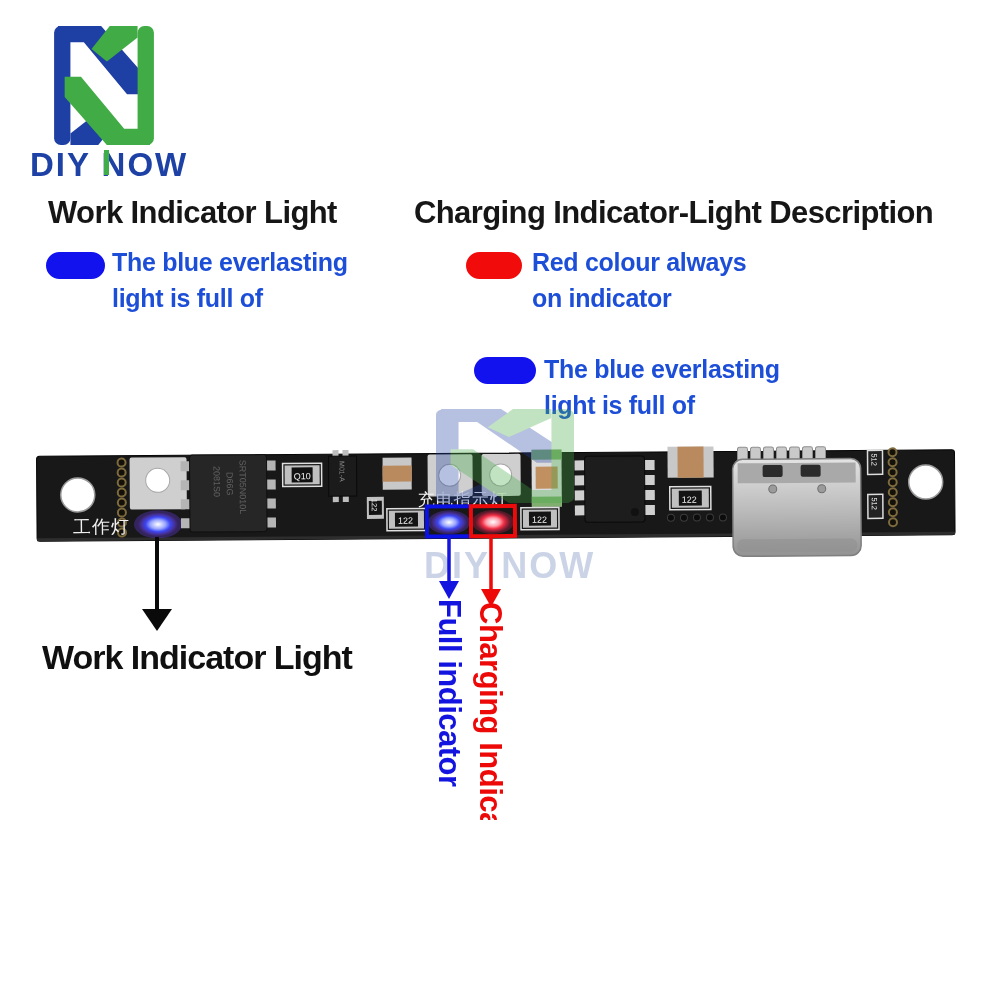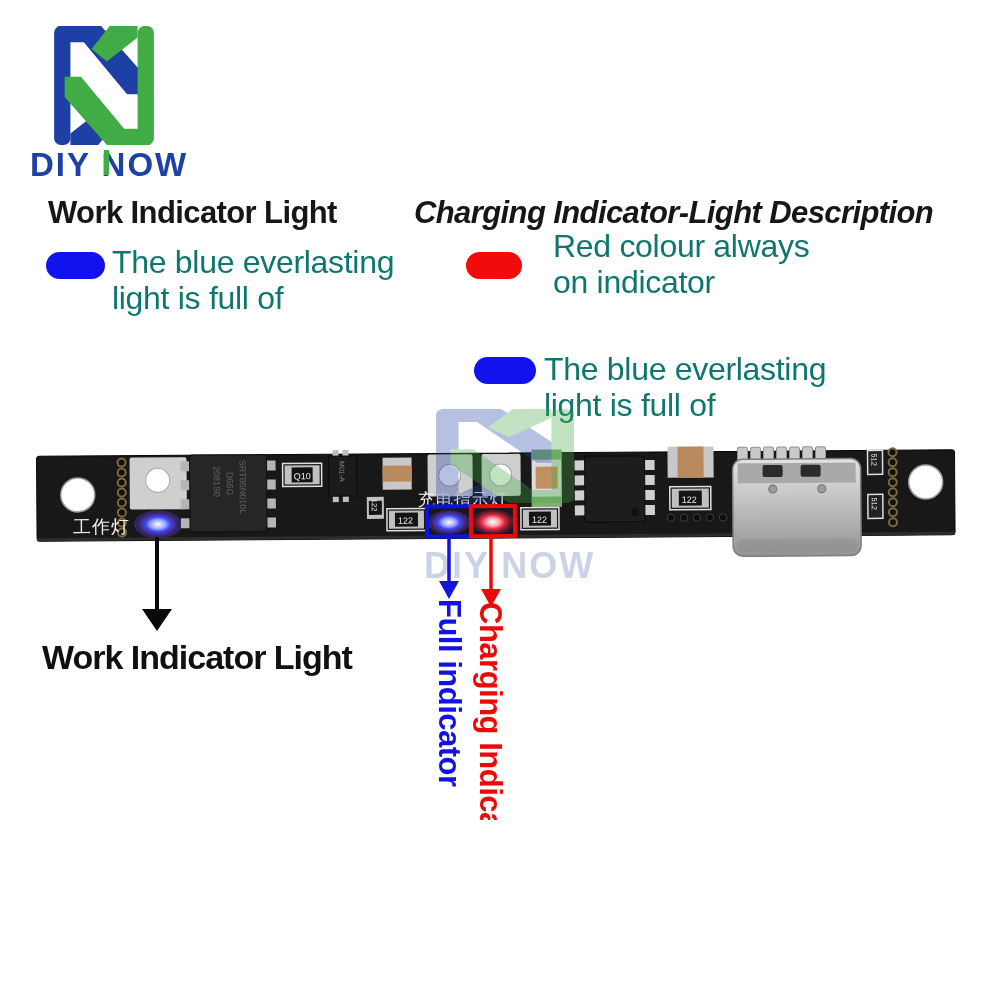--- a/index.html
+++ b/index.html
@@ -7,21 +7,21 @@
           font-family:"Liberation Sans", sans-serif;}
   .abs{position:absolute;}
   
   .logo-text{position:absolute;left:30px;top:146px;font-size:33px;font-weight:700;
              color:#1d41a5;letter-spacing:2px;}
   .n-accent{position:absolute;left:104px;top:150px;width:5px;height:25px;background:#3fae49;}
   
   .h1{position:absolute;font-size:31px;font-weight:800;color:#161616;letter-spacing:-0.6px;white-space:nowrap;}
   
   .pill{position:absolute;border-radius:15px;}
-  .legend{position:absolute;font-size:32px;font-weight:400;color:#0f766e;line-height:36px;
+  .legend{position:absolute;font-size:25px;font-weight:700;color:#1d4ed8;line-height:36px;
           letter-spacing:-0.3px;white-space:nowrap;}
   
   .wm-mark{position:absolute;left:436px;top:409px;width:138px;height:94px;opacity:0.32;z-index:2;}
   .wm-text{position:absolute;left:424px;top:545px;font-size:36px;font-weight:700;letter-spacing:2px;
            color:rgba(140,158,200,0.45);z-index:0;white-space:nowrap;}
   
   .board{position:absolute;left:35px;top:445px;z-index:1;transform:rotate(-0.4deg);}
   
   .arrow{position:absolute;z-index:3;}
   .callout{position:absolute;z-index:3;font-weight:800;white-space:nowrap;}
@@ -67,30 +67,30 @@
         <stop offset="0.62" stop-color="#f02e42"></stop>
           <stop offset="1" stop-color="#e02050" stop-opacity="0"></stop>
       </radialGradient>
     </defs>
     <use href="#mark"></use>
   </svg>
   <div class="logo-text">DIY NOW</div>
   <div class="n-accent"></div>
 
   <div class="h1" style="left:48px;top:195px;">Work Indicator Light</div>
-  <div class="h1" style="left:414px;top:195px;font-style:italic;">Charging Indicator-Light Description</div>
+  <div class="h1" style="left:414px;top:195px;">Charging Indicator-Light Description</div>
 
   <div class="pill" style="left:46px;top:252px;width:59px;height:27px;background:#1212ee;"></div>
   <div class="legend" style="left:112px;top:244px;">
     <div>The blue everlasting</div>
     <div>light is full of</div>
   </div>
 
   <div class="pill" style="left:466px;top:252px;width:56px;height:27px;background:#f20b0b;"></div>
-  <div class="legend" style="left:532px;top:228px;margin-left:21px;">
+  <div class="legend" style="left:532px;top:244px;">
     <div>Red colour always</div>
     <div>on indicator</div>
   </div>
 
   <div class="pill" style="left:474px;top:357px;width:62px;height:27px;background:#1212ee;"></div>
   <div class="legend" style="left:544px;top:351px;">
     <div>The blue everlasting</div>
     <div>light is full of</div>
   </div>
 

